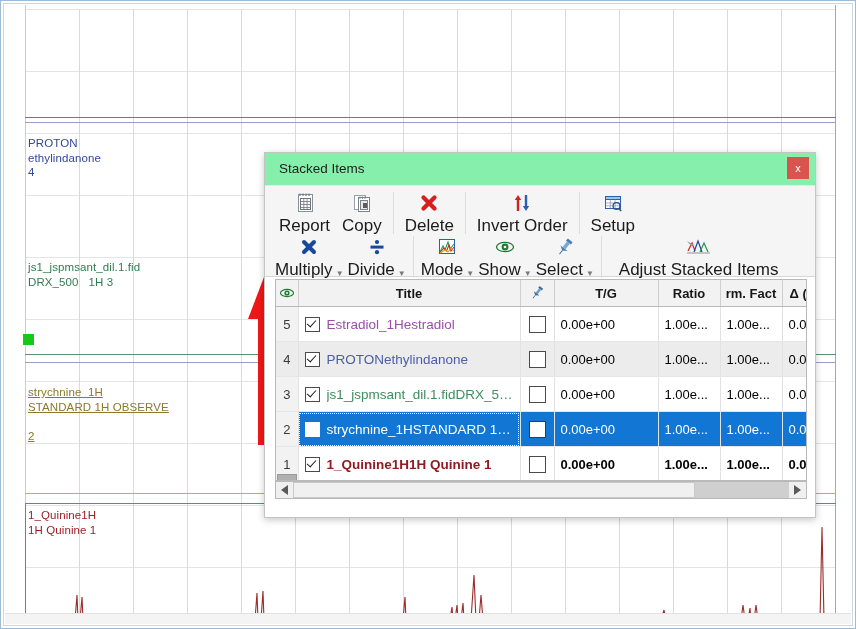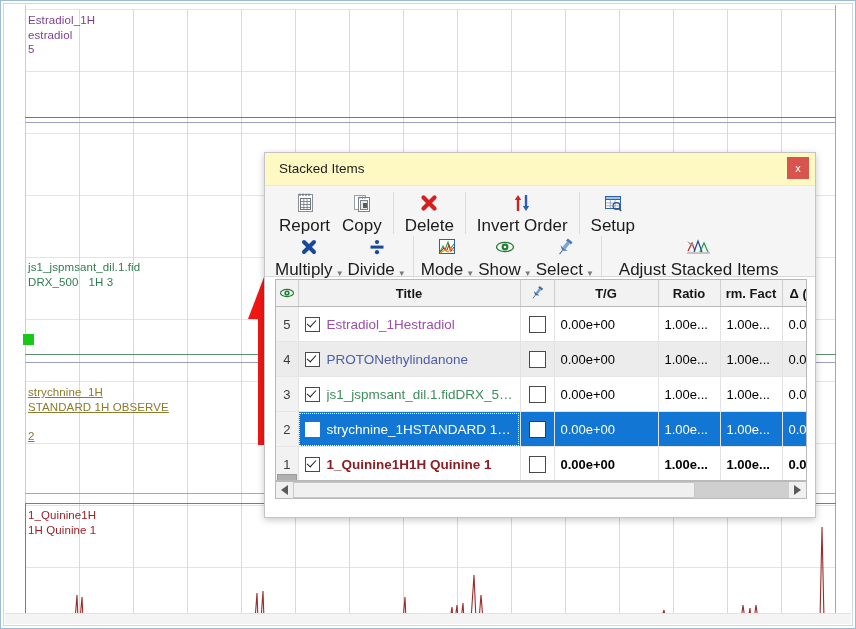--- a/index.html
+++ b/index.html
@@ -78,21 +78,21 @@
   .trace{position:absolute;left:20px;top:520px;width:811px;height:99px;}
 
   
   .dialog{
     position:absolute;left:264px;top:152px;width:552px;height:366px;
     background:#ffffff;border:1px solid #c4c4c4;
     box-shadow:0 2px 7px rgba(0,0,0,0.22);
     box-sizing:border-box;
   }
   .dlg-title{
-    position:relative;height:32px;background:#fef9c3;
+    position:relative;height:32px;background:#86efac;
     border-bottom:1px solid #e8e8e8;
   }
   .dlg-title-text{
     position:absolute;left:14px;top:8px;font-size:13.5px;color:#1d1d1d;
   }
   .dlg-close{
     position:absolute;right:6px;top:4px;width:22px;height:22px;
     background:#d9534f;color:#ffffff;font-size:11px;
     display:flex;align-items:center;justify-content:center;
     border:none;cursor:pointer;font-family:"Liberation Sans",sans-serif;
@@ -216,24 +216,24 @@
     <div class="right-edge"></div>
 
     <div class="sep purple" style="left:20px;top:112px;width:811px;"></div>
     <div class="sep blue-grey" style="left:20px;top:117px;width:811px;"></div>
     <div class="sep green" style="left:20px;top:349px;width:811px;"></div>
     <div class="sep blue-grey" style="left:20px;top:357px;width:811px;"></div>
     <div class="sep olive" style="left:20px;top:488px;width:811px;"></div>
     <div class="sep blue" style="left:20px;top:498px;width:811px;"></div>
     <div class="sep blue" style="left:20px;top:498px;width:1px;height:121px;"></div>
 
-    <div class="caption c-estradiol" style="left:23px;top:8px;">Estradiol_1H
-estradiol
-5</div>
-
+
+    <div class="caption c-proton" style="left:23px;top:131px;">PROTON
+ethylindanone
+4</div>
 
     <div class="caption c-js1" style="left:23px;top:255px;">js1_jspmsant_dil.1.fid
 DRX_500   1H 3</div>
 
     <div class="green-marker" style="left:18px;top:329px;"></div>
 
     <div class="caption c-strych" style="left:23px;top:380px;text-decoration:underline;">strychnine_1H
 STANDARD 1H OBSERVE
 
 2</div>

